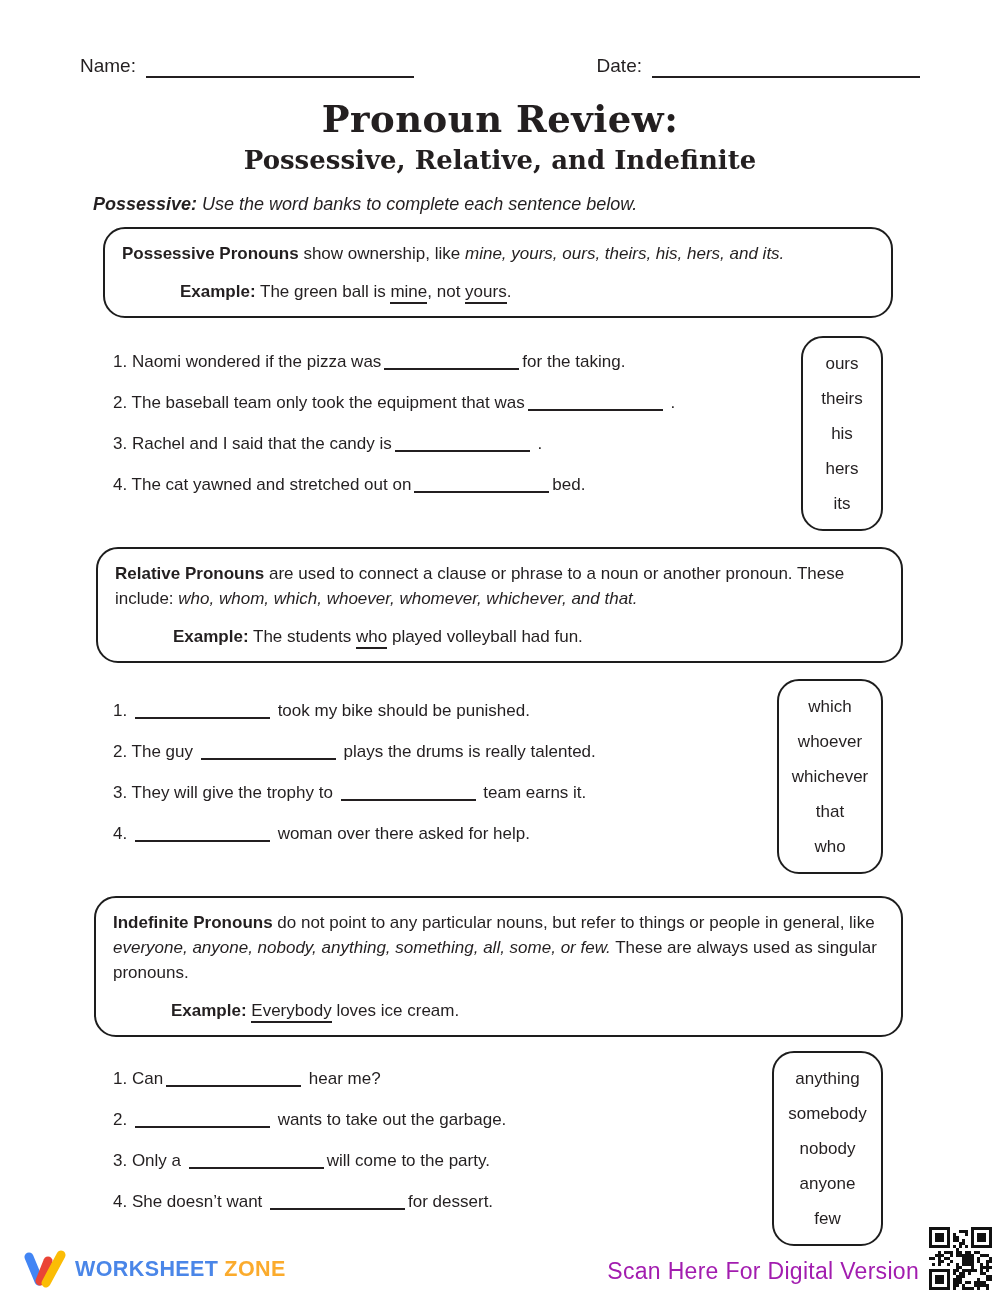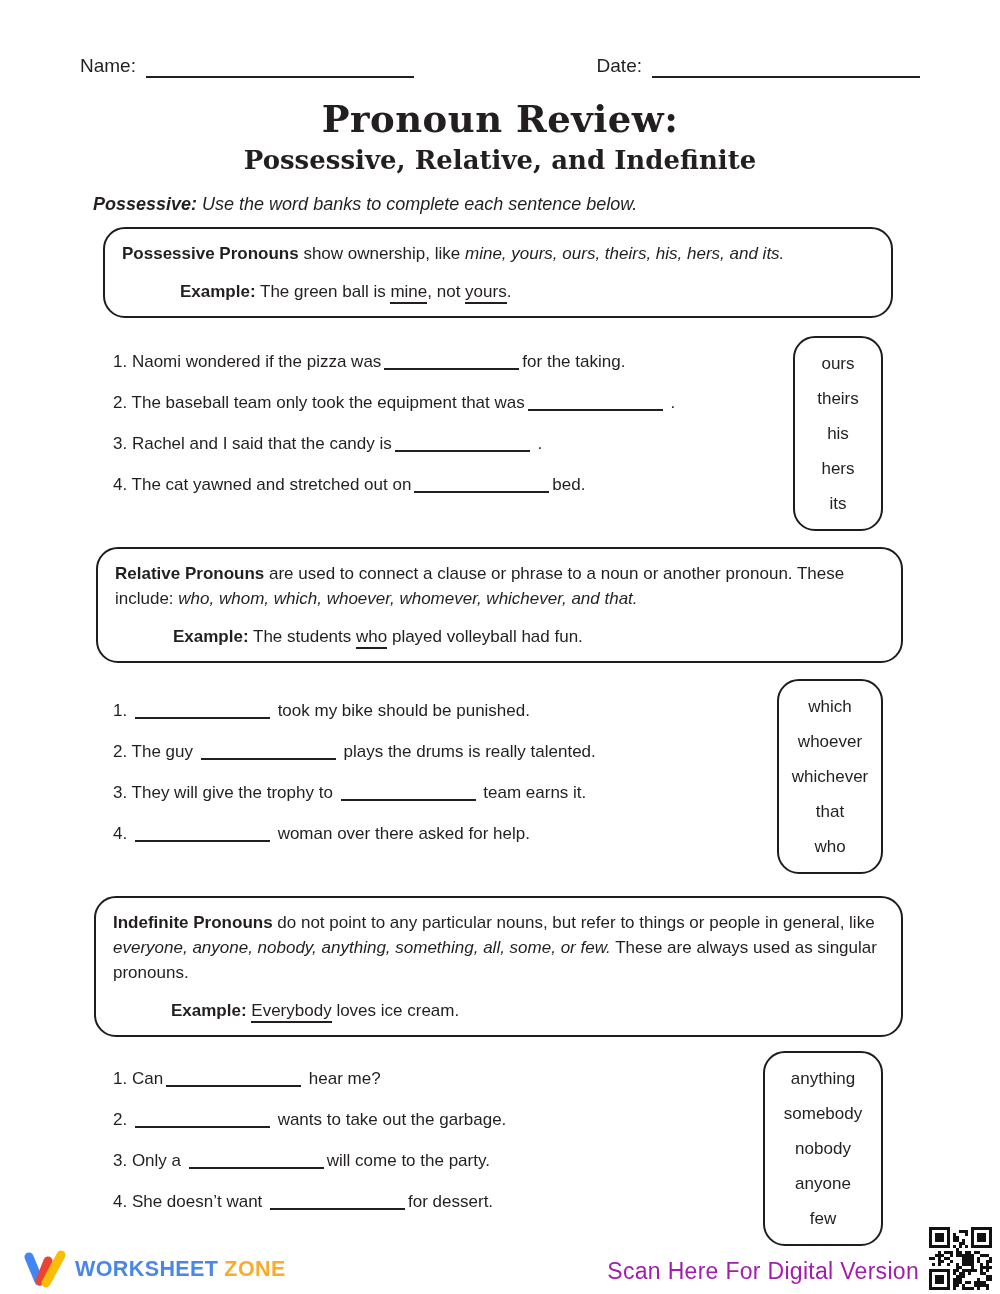--- a/index.html
+++ b/index.html
@@ -53,23 +53,23 @@
     display:inline-block;width:135px;height:16px;
     border-bottom:2px solid #231f20;position:relative;top:3px;margin:0 3px;
   }
 
   
   .bank{
     border:2.5px solid #1d1d1d;border-radius:22px;
     text-align:center;font-size:17px;padding:8px 0;flex:none;
   }
   .bank-word{line-height:35px}
-  #bank1{width:90px}
+  #bank1{width:82px}
   #bank2{width:106px}
-  #bank3{width:120px}
+  #bank3{width:111px}
 
   
   .footer{position:absolute;left:22px;right:8px;bottom:4px;display:flex;justify-content:space-between;align-items:flex-end}
   .logo{display:flex;align-items:center;gap:7px}
   .logo-t1{color:var(--logo_blue,#4a86e8);font-weight:bold;font-size:21.5px;letter-spacing:.4px}
   .logo-t2{color:var(--logo_orange,#fbab2c);font-weight:bold;font-size:21.5px;letter-spacing:.4px;margin-left:6px}
   .scan{display:flex;align-items:flex-end;gap:10px}
   .scan-text{font-size:23px;color:#a21caf;letter-spacing:.3px;margin-bottom:5px}
   #qr-svg{display:block}
 </style>

